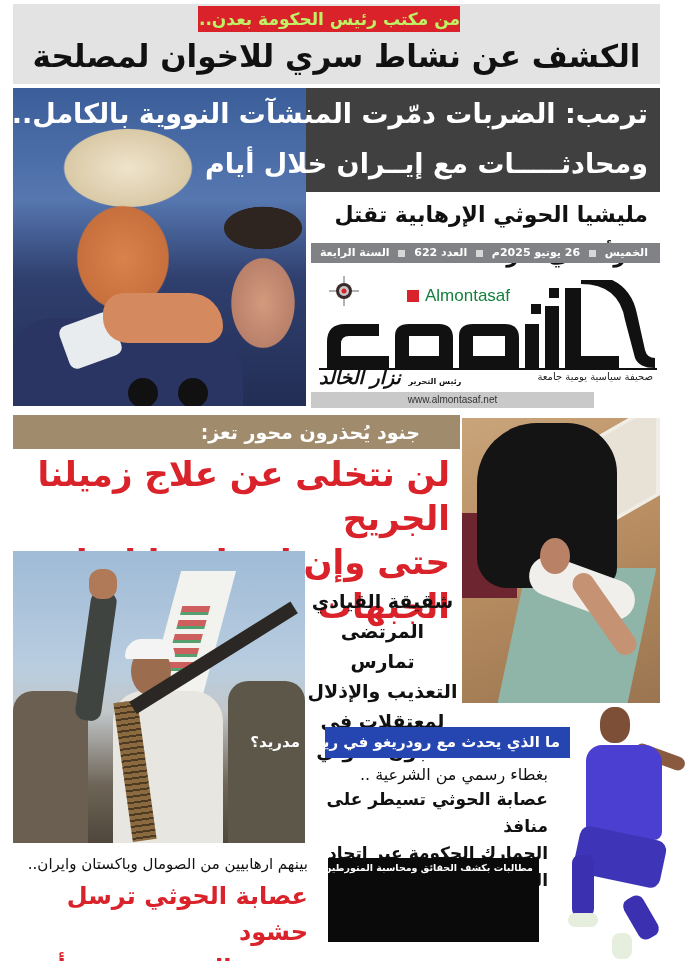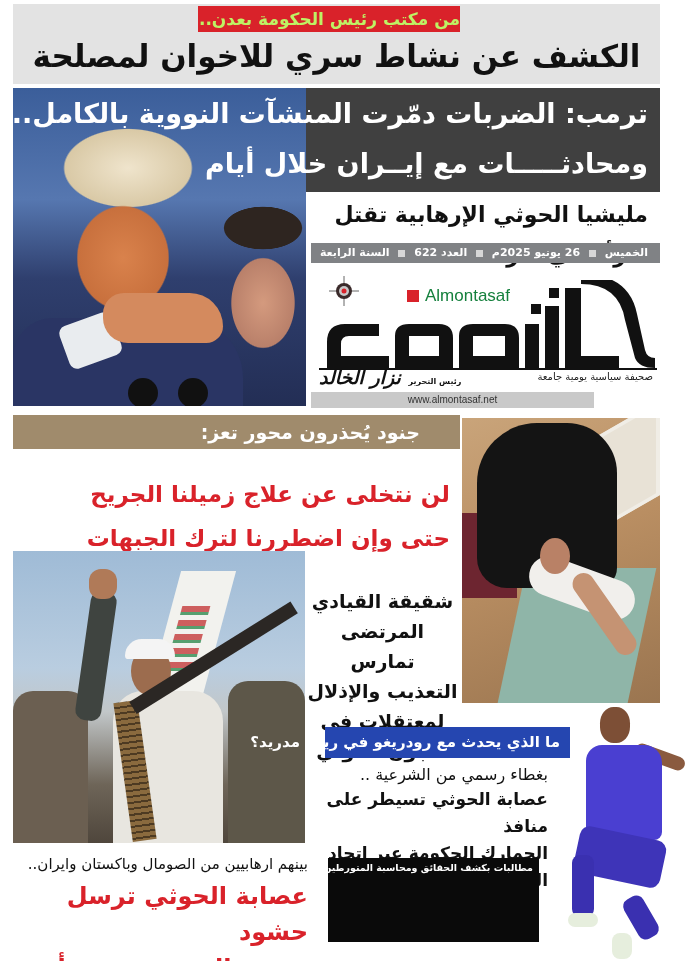--- a/index.html
+++ b/index.html
@@ -41,21 +41,21 @@
   .brand-logo { left: 8px; top: 14px; width: 338px; height: 90px; }
   .target-icon { left: 18px; top: 10px; width: 30px; height: 30px; }
   .tagline { left: 170px; top: 105px; width: 172px; font-size: 10px; color: #222; text-align: right; }
   .editor { left: 8px; top: 100px; width: 150px; font-size: 12px; color: #111; text-align: left; }
   .editor .lbl { font-size: 8px; font-weight: bold; margin-left: 4px; }
   .editor .nm { font-family: "DejaVu Serif", serif; font-style: italic; font-size: 19px; font-weight: bold; }
   .url-bar { left: 311px; top: 392px; width: 283px; height: 16px; background: #c9c9c9; color: #333; font-family: "Liberation Sans", sans-serif; font-size: 10px; text-align: center; line-height: 16px; }
 
   
   .tan-bar { left: 13px; top: 415px; width: 447px; height: 34px; background: #a08b6c; color: #fff; font-size: 19px; font-weight: bold; text-align: right; line-height: 34px; padding-right: 40px; }
-  .red-headline { left: 13px; top: 472px; width: 447px; height: 92px; color: #d9222a; font-size: 23px; font-weight: bold; text-align: right; line-height: 44px; padding-right: 10px; }
+  .red-headline { left: 13px; top: 452px; width: 447px; height: 92px; color: #d9222a; font-size: 34px; font-weight: bold; text-align: right; line-height: 44px; padding-right: 10px; }
 
   
   .photo-patient { left: 462px; top: 418px; width: 198px; height: 285px; overflow: hidden;
     background: linear-gradient(160deg, #c9a47a 0%, #b98e62 45%, #9a7550 100%); }
   .niqab { left: 15px; top: 5px; width: 140px; height: 165px; background: #141414; border-radius: 60px 50px 20px 30px; }
   .maroon { left: 0; top: 95px; width: 55px; height: 85px; background: #6d2530; }
   .window { left: 118px; top: 5px; width: 80px; height: 95px; background: #e8e2d6; border: 4px solid #f0ede6; transform: skewY(-30deg); }
   .bed { left: 50px; top: 150px; width: 130px; height: 135px; background: #8fb5a8; transform: skewX(-12deg); }
   .patient-body { left: 65px; top: 150px; width: 110px; height: 40px; background: #f1efec; border-radius: 20px; transform: rotate(20deg); }
   .patient-leg { left: 95px; top: 185px; width: 95px; height: 22px; background: #c59373; border-radius: 12px; transform: rotate(55deg); }

